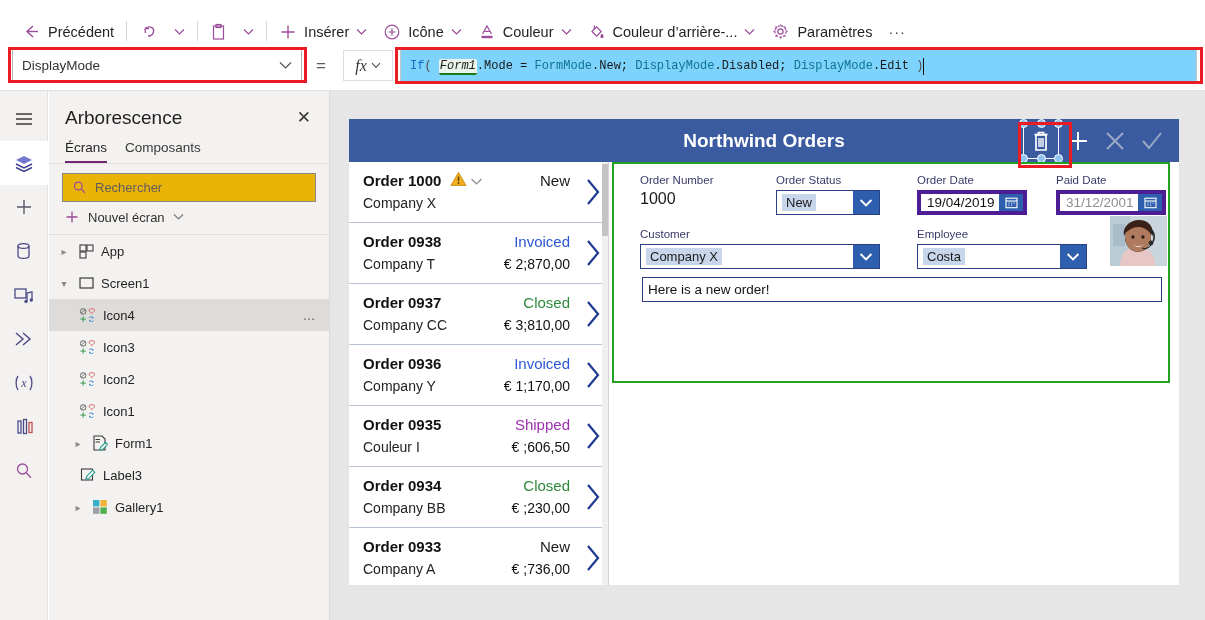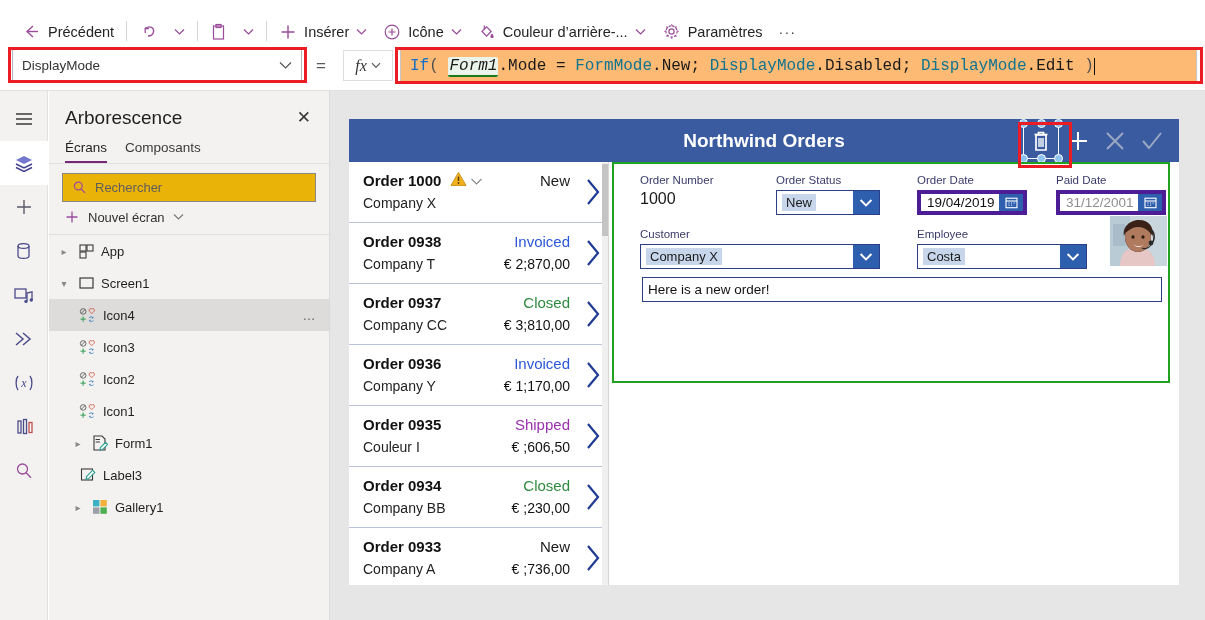--- a/index.html
+++ b/index.html
@@ -44,23 +44,23 @@
   .prop-select .pval { flex:1; }
   .eq { position:absolute; left:316px; top:15px; font-size:17px; color:#5a5a5a; }
   .fxbtn {
     position:absolute; left:343px; top:9px; width:50px; height:31px;
     border:1px solid #dedede; background:#fff;
     display:flex; align-items:center; justify-content:center; gap:4px;
     font-size:16px; font-style:italic; font-family:"Liberation Serif", serif; color:#333;
   }
   .fmlbar {
     position:absolute; left:400px; top:8px; width:797px; height:34px;
-    border:1px solid #c8c6c4; background:#fdba74;
+    border:1px solid #c8c6c4; background:#7dd3fc;
     display:flex; align-items:center; padding:0 9px;
-    font-family:"Liberation Mono", monospace; font-size:16px;
+    font-family:"Liberation Mono", monospace; font-size:12px;
     white-space:nowrap; overflow:hidden;
   }
   .tk-fn { color:#1570c4; }
   .tk-paren { color:#505050; }
   .tk-id-box {
     background:#eaf4ea; border-bottom:2px solid #1a7a1a;
     font-style:italic; color:#1a1a1a; padding:0 1px; border-radius:2px;
   }
   .tk-plain { color:#1a1a1a; }
   .tk-enum { color:#0e7490; }
@@ -271,20 +271,35 @@
       </span>
     </div>
     <div class="cmd-item">
       <span class="ico">
         <svg width="18" height="18" viewBox="0 0 18 18">
             <circle cx="9" cy="9" r="6.8" fill="none" stroke="#9a4b9a" stroke-width="1.2"></circle>
             <path d="M9 5.5 V12.5 M5.5 9 H12.5" stroke="#9a4b9a" stroke-width="1.2"></path>
           </svg>
       </span>
       <span class="cmd-label">Icône</span>
+      <span class="ico chev-sm">
+        <svg width="11" height="8" viewBox="0 0 11 8">
+            <path d="M1 1.5 L5.5 6 L10 1.5" fill="none" stroke="#9a4b9a" stroke-width="1.2"></path>
+          </svg>
+      </span>
+    </div>
+    <div class="cmd-item">
+      <span class="ico">
+        <svg width="18" height="18" viewBox="0 0 18 18">
+            <path d="M4.5 11 L9 3 L13.5 11" fill="none" stroke="#9a4b9a" stroke-width="1.2"></path>
+            <path d="M6.2 8.4 H11.8" stroke="#9a4b9a" stroke-width="1.2"></path>
+            <rect x="3.5" y="12.8" width="11" height="2.4" fill="#9a4b9a"></rect>
+          </svg>
+      </span>
+      <span class="cmd-label">Couleur</span>
       <span class="ico chev-sm">
         <svg width="11" height="8" viewBox="0 0 11 8">
             <path d="M1 1.5 L5.5 6 L10 1.5" fill="none" stroke="#9a4b9a" stroke-width="1.2"></path>
           </svg>
       </span>
     </div>
     <div class="cmd-item">
       <span class="ico">
         <svg width="18" height="18" viewBox="0 0 18 18">
             <path d="M4 8.5 L8.6 3.9 L13.2 8.5 L8.6 13.1 Z" fill="none" stroke="#9a4b9a" stroke-width="1.2"></path>

